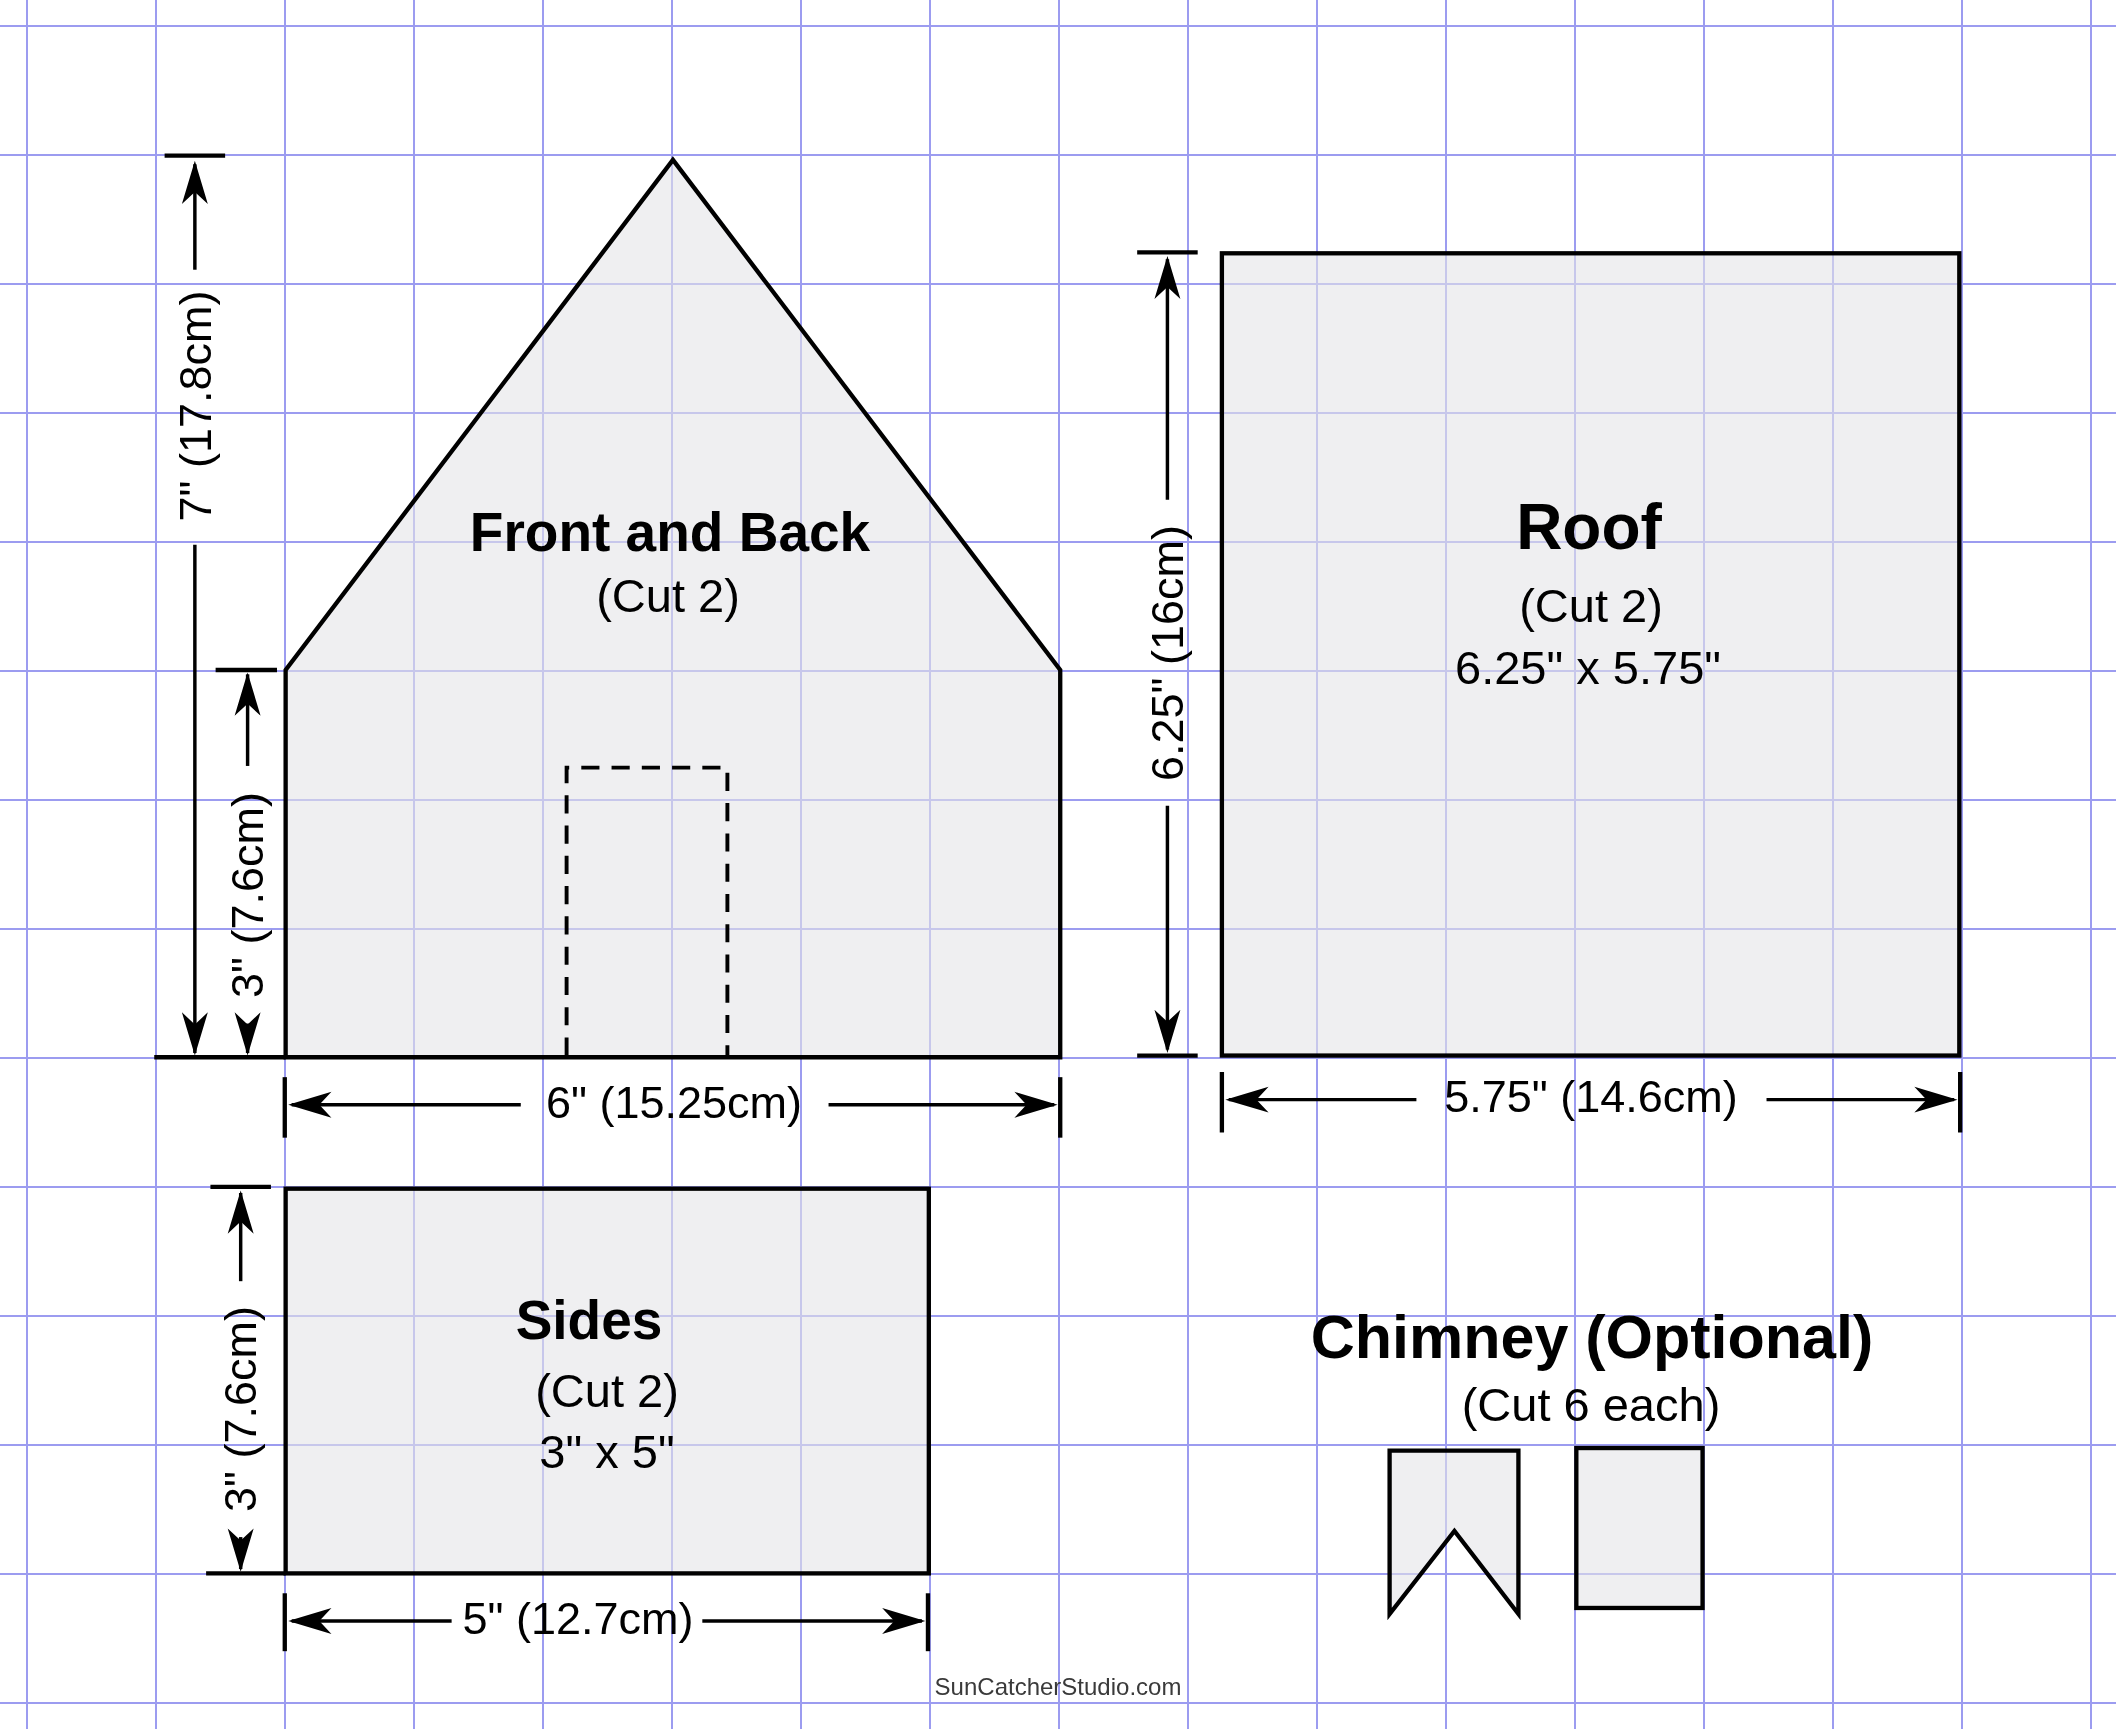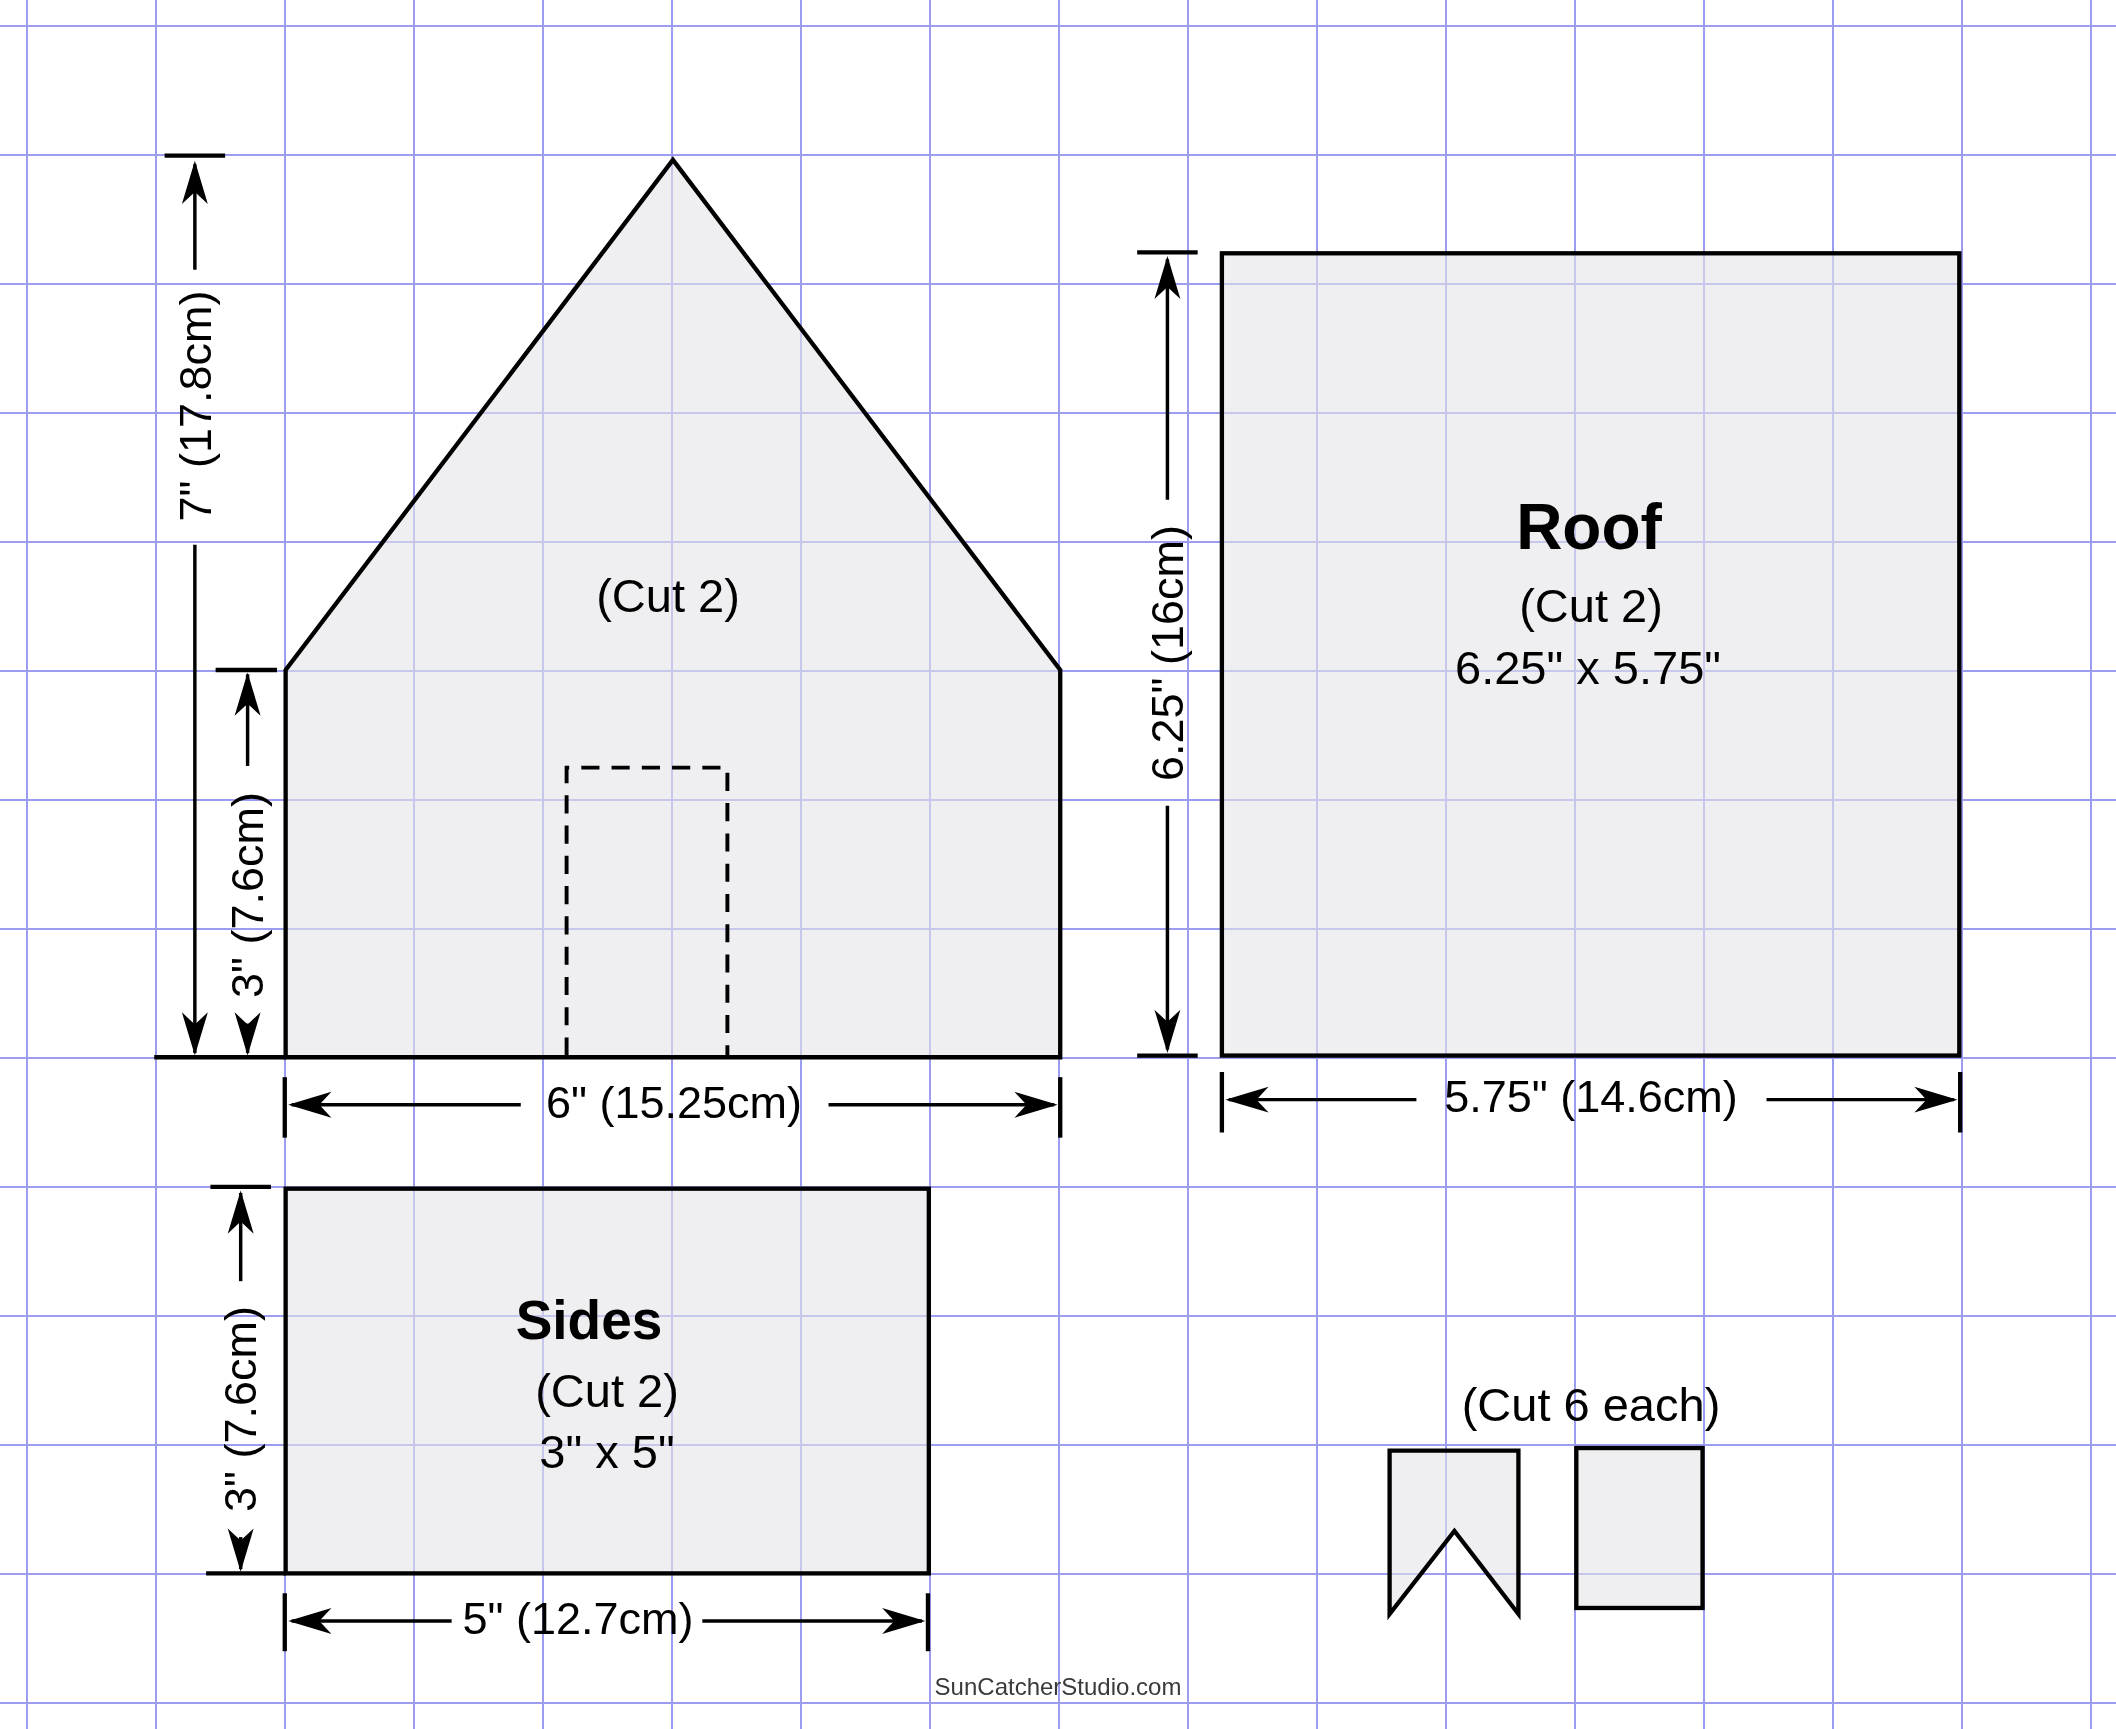--- a/index.html
+++ b/index.html
@@ -93,30 +93,32 @@
     <line x1="1073" y1="1843" x2="1073" y2="1910" stroke="#000" stroke-width="5"></line>
     <line x1="337" y1="1875" x2="522" y2="1875" stroke="#000" stroke-width="4"></line>
     <line x1="812" y1="1875" x2="1066" y2="1875" stroke="#000" stroke-width="4"></line>
     <polygon points="333,1875 383,1860 369,1875 383,1890" fill="#000"></polygon>
     <polygon points="1070,1875 1020,1860 1034,1875 1020,1890" fill="#000"></polygon>
 
     <polygon points="1607,1678 1756,1678 1756,1867 1682,1771 1607,1867" fill="rgba(228,228,232,0.6)" stroke="#000" stroke-width="5" stroke-linejoin="miter"></polygon>
     <rect x="1823" y="1675" width="146" height="185" fill="rgba(228,228,232,0.6)" stroke="#000" stroke-width="5"></rect>
   </svg>
 
+  <div class="lbl title" style="left:670px;  top:532px;">Front and Back</div>
   <div class="lbl sub" style="left:668px;  top:595px;">(Cut 2)</div>
 
   <div class="lbl title-lg" style="left:1589px; top:527px;">Roof</div>
   <div class="lbl sub" style="left:1591px; top:605px;">(Cut 2)</div>
   <div class="lbl sub" style="left:1588px; top:667px;">6.25" x 5.75"</div>
 
   <div class="lbl title" style="left:589px;  top:1320px;">Sides</div>
   <div class="lbl sub" style="left:607px;  top:1390px;">(Cut 2)</div>
   <div class="lbl sub" style="left:607px;  top:1451px;">3" x 5"</div>
 
+  <div class="lbl title-ch" style="left:1592px; top:1337px;">Chimney (Optional)</div>
   <div class="lbl sub" style="left:1591px; top:1404px;">(Cut 6 each)</div>
 
   <div class="lbl dim rot" style="left:195px;  top:406px;">7" (17.8cm)</div>
   <div class="lbl dim rot" style="left:247px;  top:895px;">3" (7.6cm)</div>
   <div class="lbl dim" style="left:674px;  top:1102px;">6" (15.25cm)</div>
 
   <div class="lbl dim rot" style="left:1167px; top:653px;">6.25" (16cm)</div>
   <div class="lbl dim" style="left:1591px; top:1096px;">5.75" (14.6cm)</div>
 
   <div class="lbl dim rot" style="left:240px;  top:1409px;">3" (7.6cm)</div>

